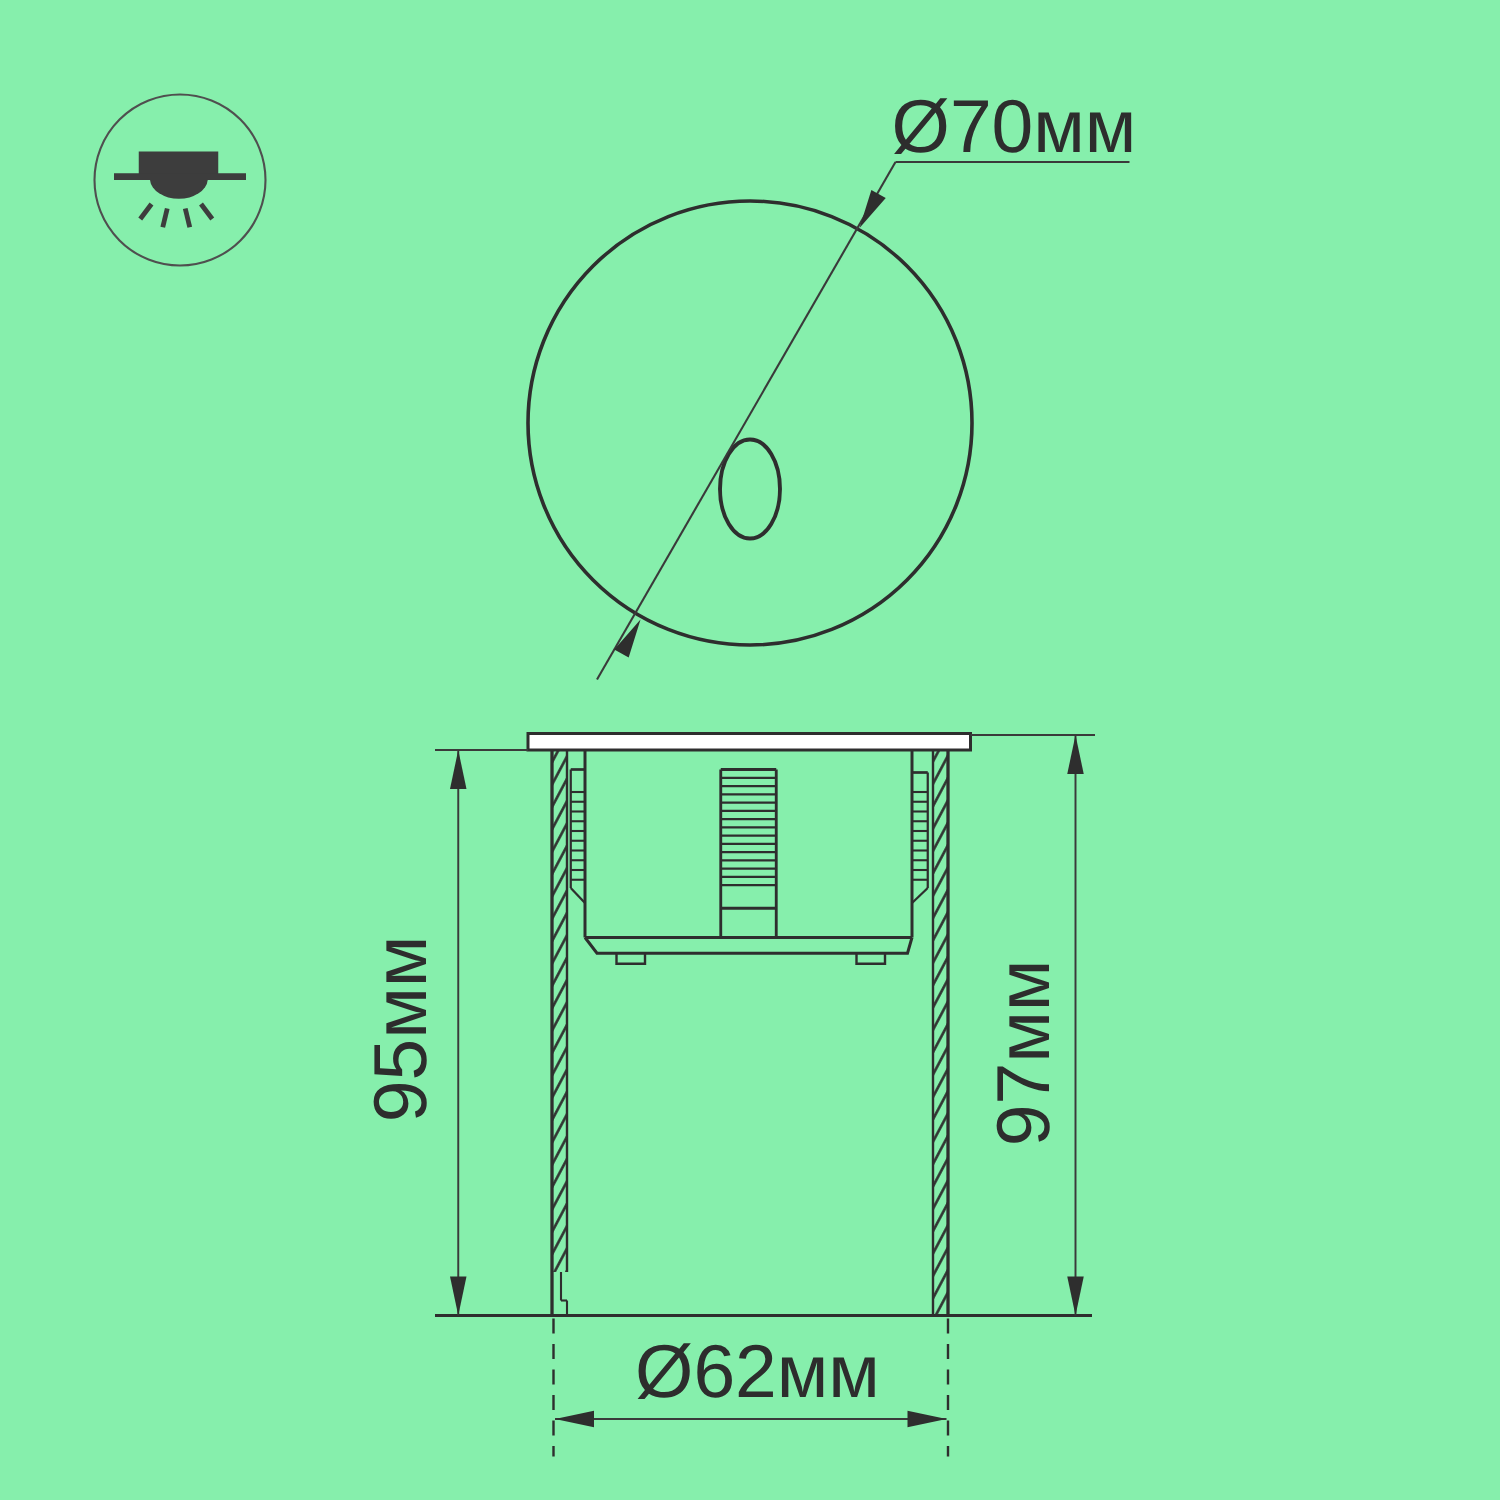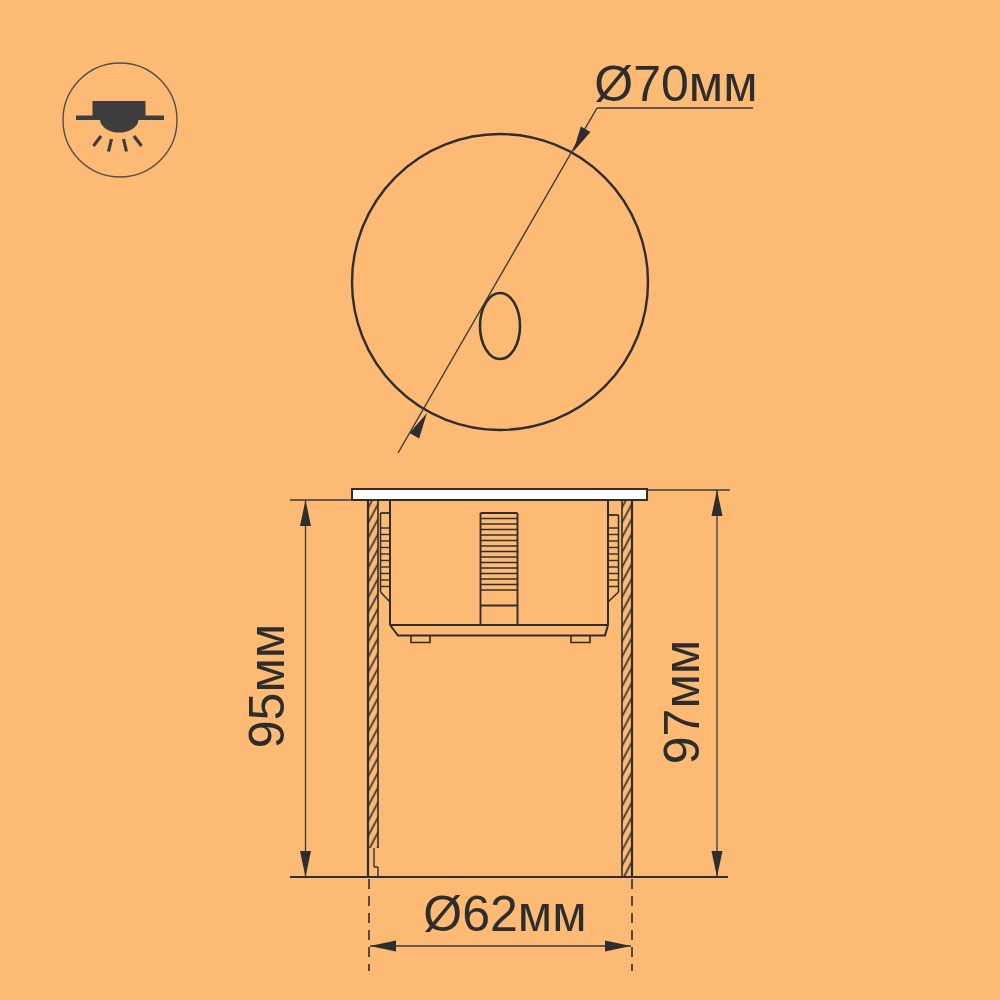--- a/index.html
+++ b/index.html
@@ -4,21 +4,21 @@
 <style>
   html, body {
     margin: 0;
     padding: 0;
     background: #ffffff;
   }
   .canvas {
     position: relative;
     width: 1000px;
     height: 1000px;
-    background: #fdba74;
+    background: #86efac;
     overflow: hidden;
     font-family: "Liberation Sans", "DejaVu Sans", sans-serif;
   }
   svg { display: block; }
   text {
     font-family: "Liberation Sans", "DejaVu Sans", sans-serif;
     fill: #2d2d2d;
     font-size: 50px;
     letter-spacing: 0px;
   }

